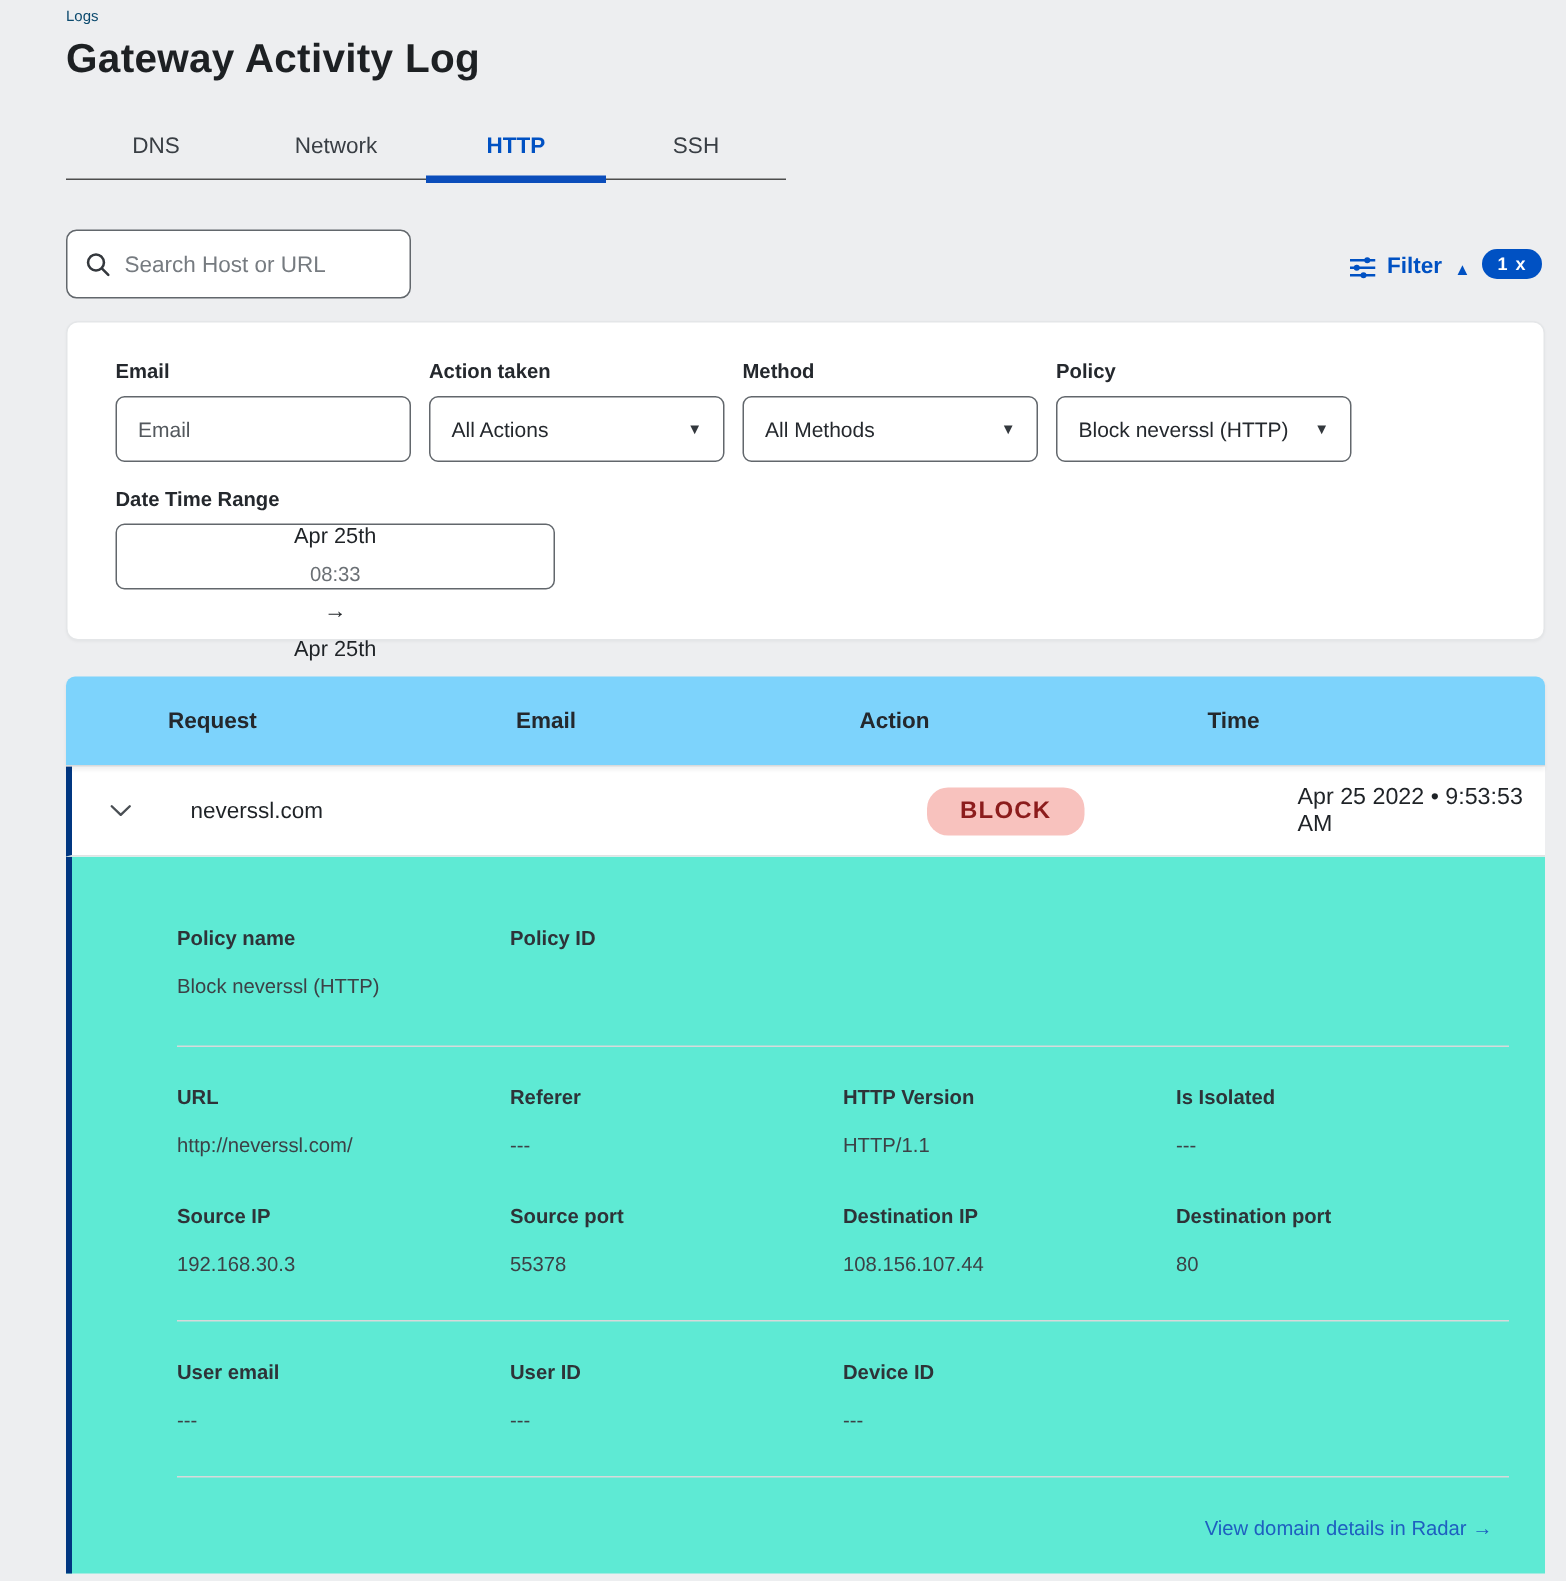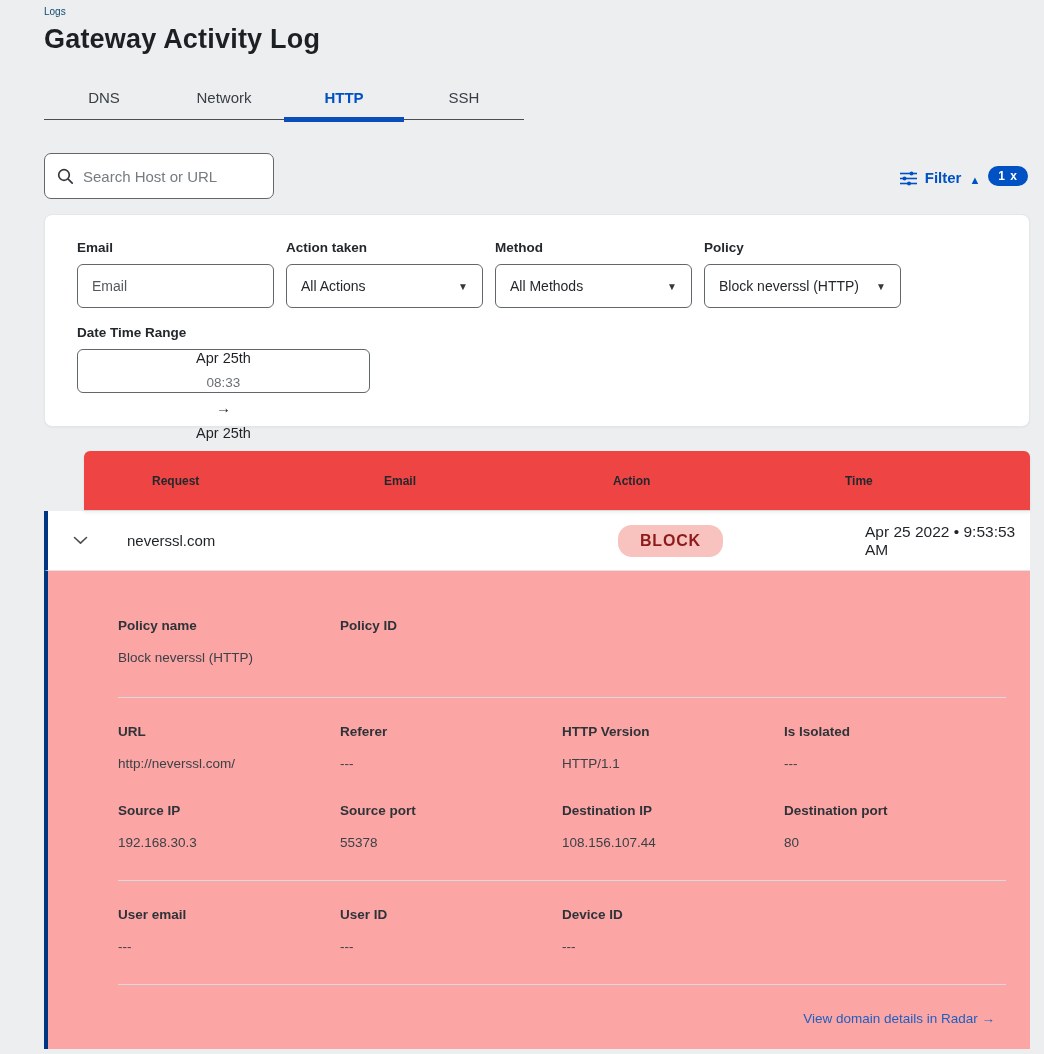--- a/index.html
+++ b/index.html
@@ -44,28 +44,28 @@
   .select .caret { font-size:10px; color:#33383d; margin-left:8px; }
   .daterow { margin-top:17px; }
   .daterange { gap:9px; cursor:pointer;flex-direction:column; }
   .daterange .date { color:#1f2327; font-size:14.5px; }
   .daterange .time { color:#6b7075; font-size:13.5px; }
   .daterange .arrow { color:#1f2327; font-size:15px; padding:0 4px; }
   .daterange .clear { margin-left:auto; color:#33383d; font-size:14px; cursor:pointer; }
 
   
   .table-card { margin-top:24px; width:986px; }
-  .thead { background:#ef4444; border-radius:6px 6px 0 0; display:grid; grid-template-columns:68px 232px 229px 232px 1fr; align-items:center; height:60px; font-size:12px; font-weight:bold; color:#24282d; border-bottom:1px solid #d8dadb; box-shadow:0 2px 3px rgba(0,0,0,.06); position:relative; z-index:2;margin-left:40px; }
+  .thead { background:#7dd3fc; border-radius:6px 6px 0 0; display:grid; grid-template-columns:68px 232px 229px 232px 1fr; align-items:center; height:60px; font-size:15px; font-weight:bold; color:#24282d; border-bottom:1px solid #d8dadb; box-shadow:0 2px 3px rgba(0,0,0,.06); position:relative; z-index:2; }
   .trow { background:#fff; display:grid; grid-template-columns:64px 232px 229px 232px 1fr; align-items:center; height:60px; border-left:4px solid #003681; border-bottom:1px solid #e2e3e4; font-size:15px; color:#1f2327; position:relative; z-index:1;gap:15px; }
   .chevron { display:flex; justify-content:center; align-items:center; cursor:pointer; }
   .badge-block { display:inline-block; background:#f8c2be; color:#8c1c1c; font-size:16px; font-weight:bold; letter-spacing:.8px; border-radius:14px; padding:7px 22px; }
   .time-cell { font-size:15.5px; color:#1f2327; }
 
   
-  .expanded { background:#fca5a5; border-left:4px solid #003681; padding:47px 24px 0 70px; min-height:478px; }
+  .expanded { background:#5eead4; border-left:4px solid #003681; padding:47px 24px 0 70px; min-height:478px; }
   .dgrid { display:grid; grid-template-columns:222px 222px 222px 1fr; }
   .dgrid.two { grid-template-columns:222px 1fr; }
   .dlabel { font-size:13.5px; font-weight:bold; color:#2e3338; margin-bottom:15px; }
   .dvalue { font-size:13.5px; color:#3c4146; line-height:1.55; }
   .dvalue.link { color:#2d2dbe; max-width:196px; cursor:pointer; }
   .divider { border-top:1px solid #d7d9da; margin:26px 0 26px 0; width:888px; margin-left:0; }
   .sect { margin-bottom:28px; }
   .radar-row { display:flex; justify-content:flex-end; padding-right:11px; margin-top:9px; }
   .radar-link { color:#1e5fc0; font-size:13.5px; cursor:pointer; }
 

